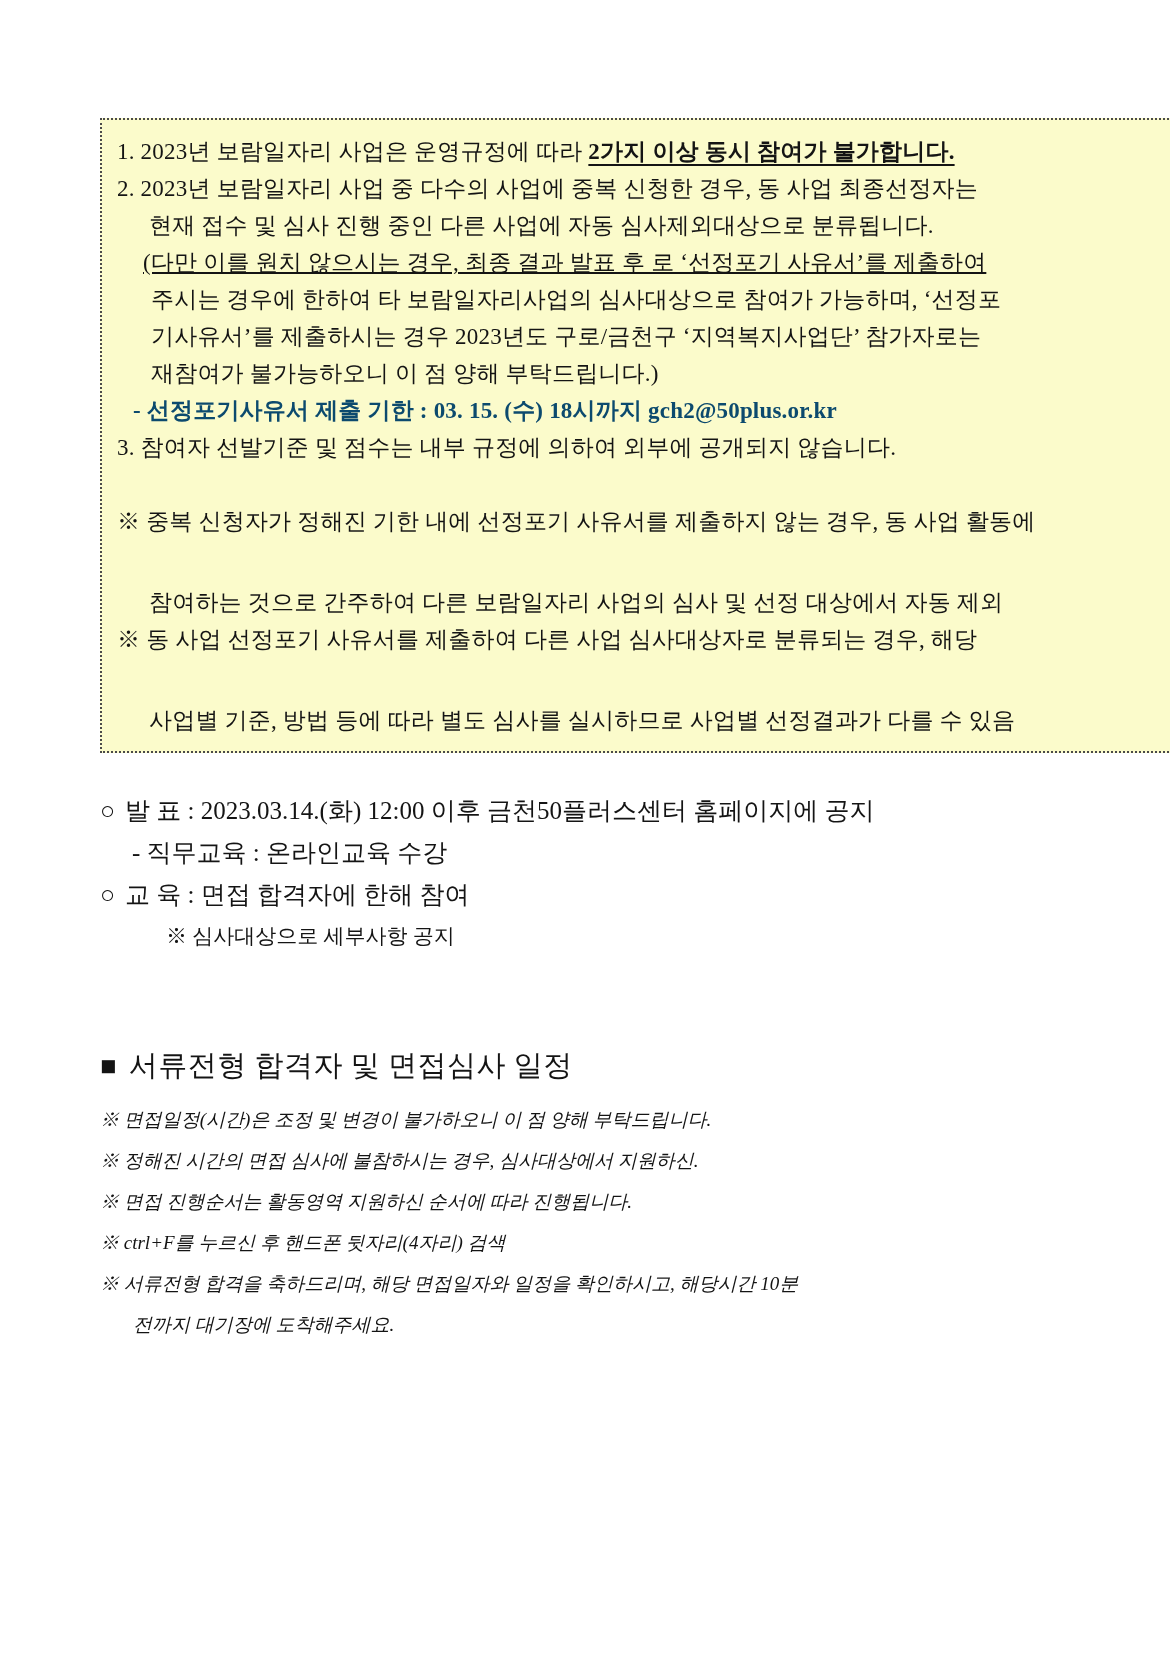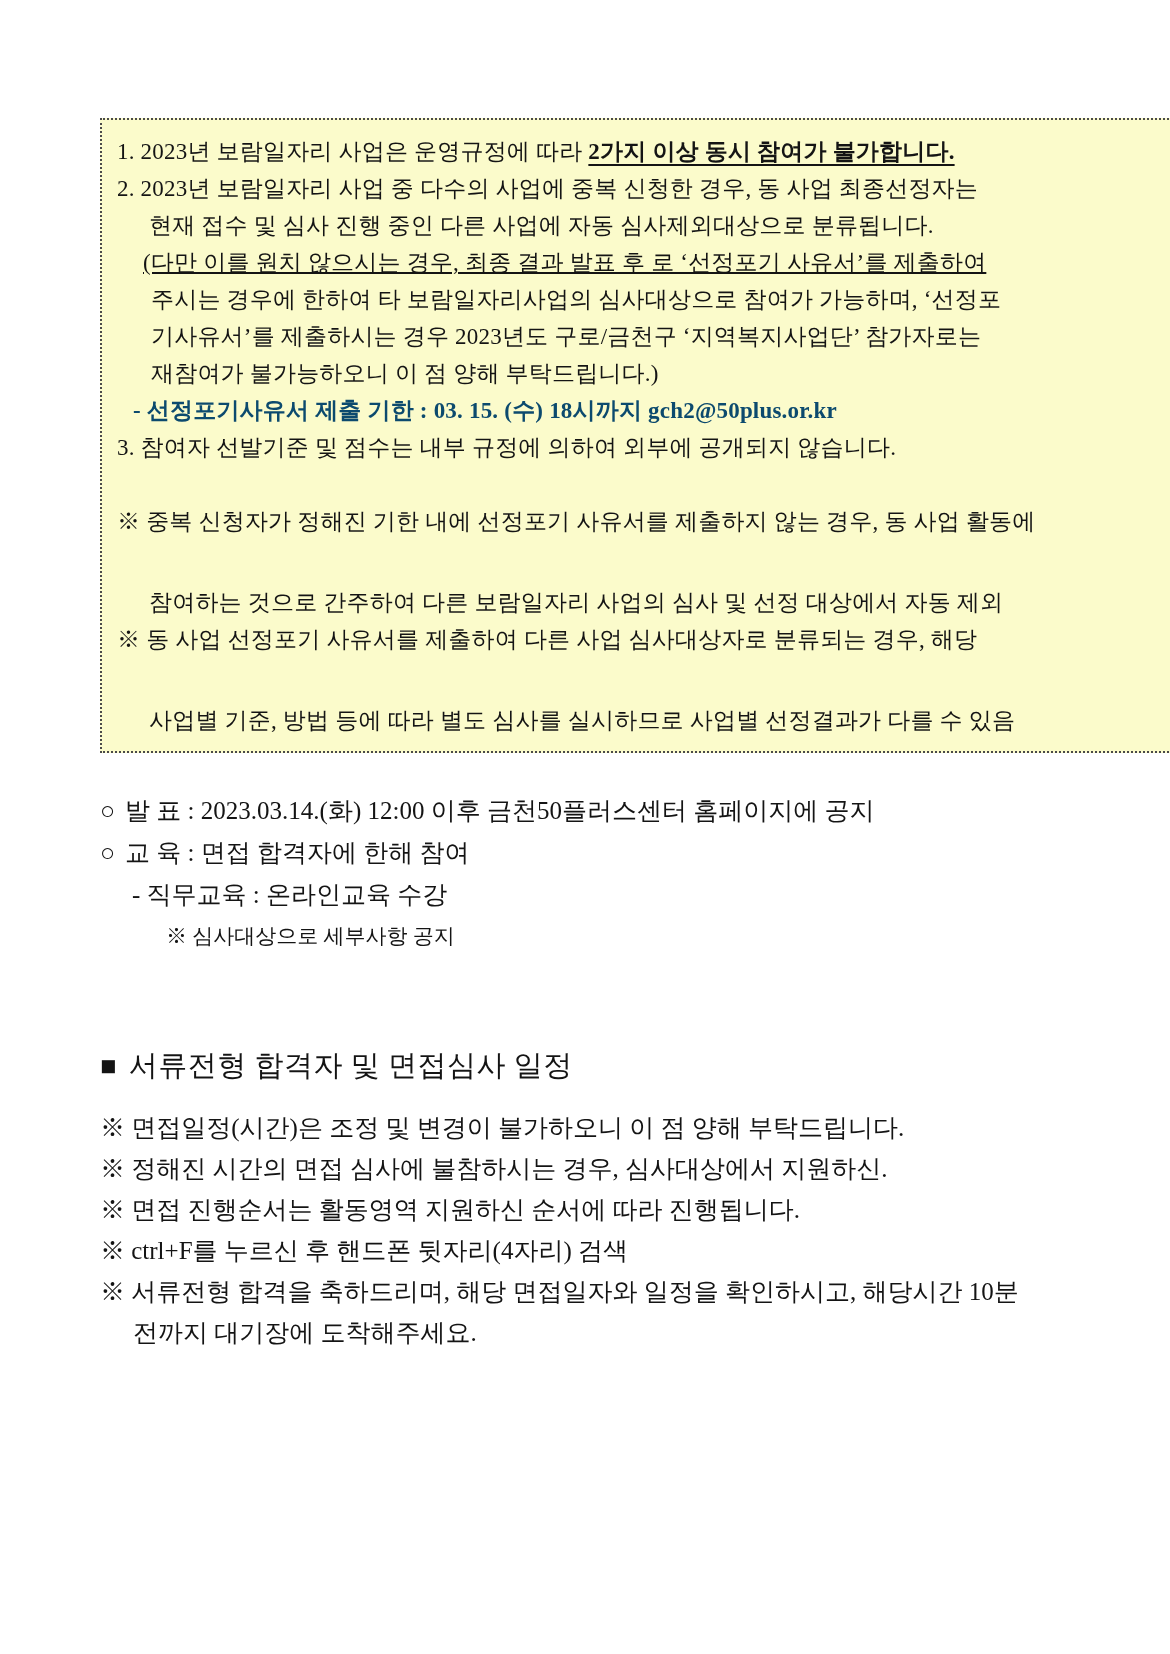--- a/index.html
+++ b/index.html
@@ -72,23 +72,24 @@
     letter-spacing: 0.5px;
     white-space: nowrap;
     margin-top: 6px;
   }
   .title-square {
     display: inline-block;
     margin-right: 12px;
     font-size: 27px;
   }
   .interview-notes {
-    margin-top: 8px;
-    font-size: 25px;
+    margin-top: 0;
+    font-size: 19px;
     line-height: 41px;
+    font-style: italic;
   }
   .n-line { white-space: nowrap; }
   .n-cont { padding-left: 33px; }
 </style>
 </head>
 <body>
 
 <div class="page">
 
   <div class="notice-box">
@@ -107,24 +108,24 @@
     <div class="bline">※ 중복 신청자가 정해진 기한 내에 선정포기 사유서를 제출하지 않는 경우, 동 사업 활동에</div>
     <div class="bline ind-footc">참여하는 것으로 간주하여 다른 보람일자리 사업의 심사 및 선정 대상에서 자동 제외</div>
     <div class="bline">※ 동 사업 선정포기 사유서를 제출하여 다른 사업 심사대상자로 분류되는 경우, 해당</div>
     <div class="bline ind-footc">사업별 기준, 방법 등에 따라 별도 심사를 실시하므로 사업별 선정결과가 다를 수 있음</div>
   </div>
 
   <div class="announce">
     <div class="a-line">
       <span class="bullet-circle">○</span><span class="bold">발 표 : 2023.03.14.(화) 12:00 이후</span><span> 금천50플러스센터 홈페이지에 공지</span>
     </div>
+    <div class="a-line a-sub">- 직무교육 : 온라인교육 수강</div>
     <div class="a-line">
       <span class="bullet-circle">○</span><span>교 육 : 면접 합격자에 한해 참여</span>
     </div>
-    <div class="a-line a-sub">- 직무교육 : 온라인교육 수강</div>
     <div class="a-line a-note">※ 심사대상으로 세부사항 공지</div>
   </div>
 
   <div class="interview">
     <div class="interview-title">
       <span class="title-square">■</span><span>서류전형 합격자 및 면접심사 일정</span>
     </div>
     <div class="interview-notes">
       <div class="n-line">※ 면접일정(시간)은 조정 및 변경이 불가하오니 이 점 양해 부탁드립니다.</div>
       <div class="n-line">※ 정해진 시간의 면접 심사에 불참하시는 경우, 심사대상에서 지원하신.</div>

